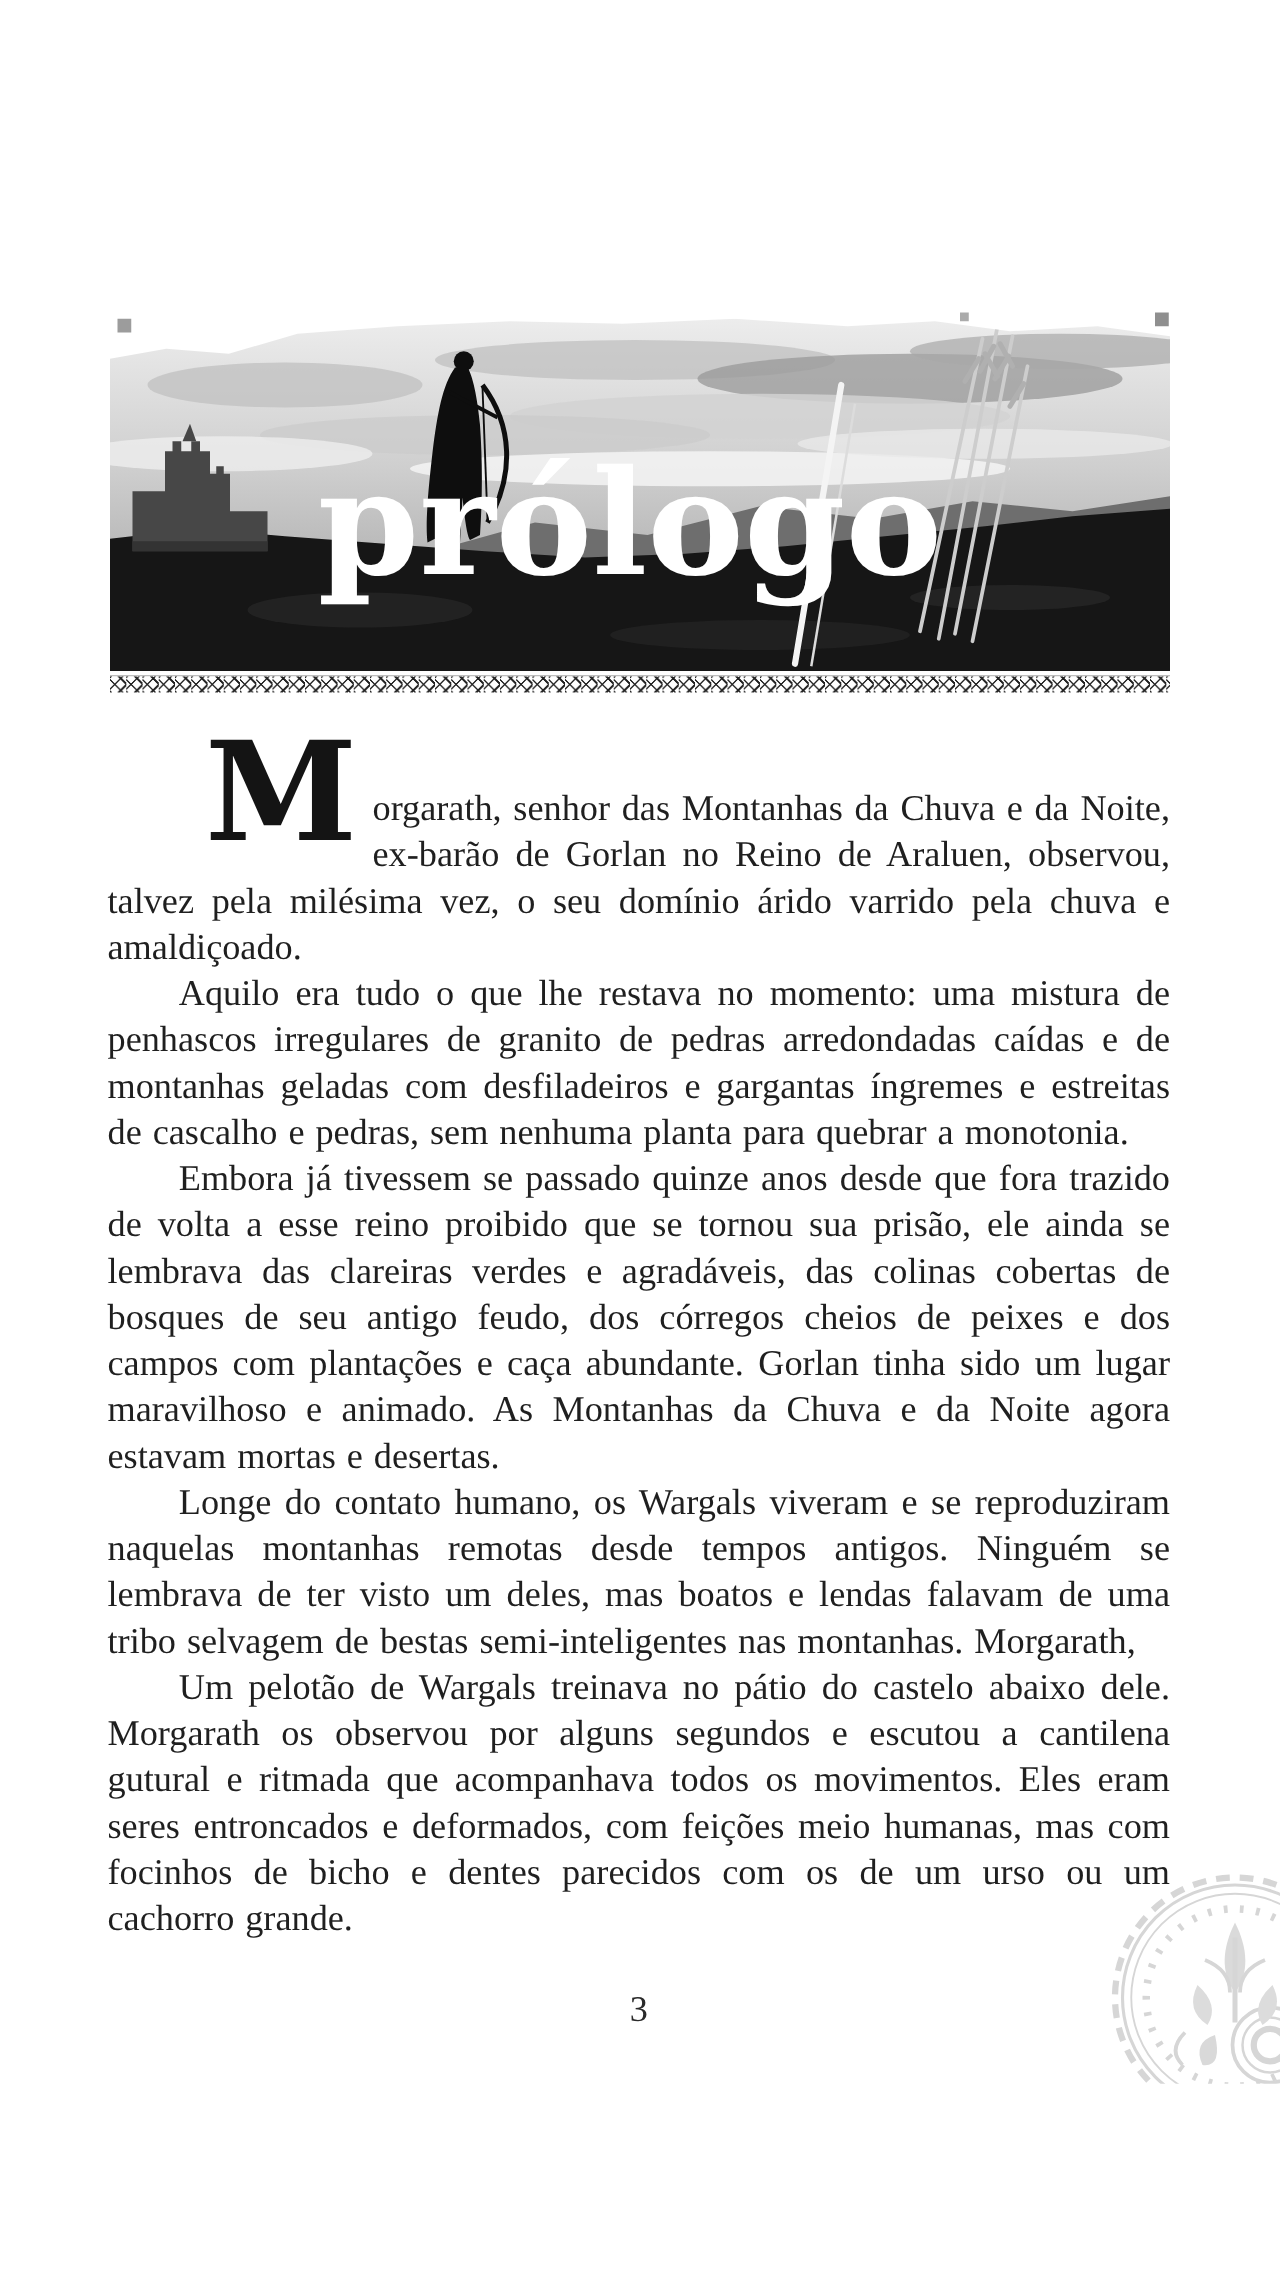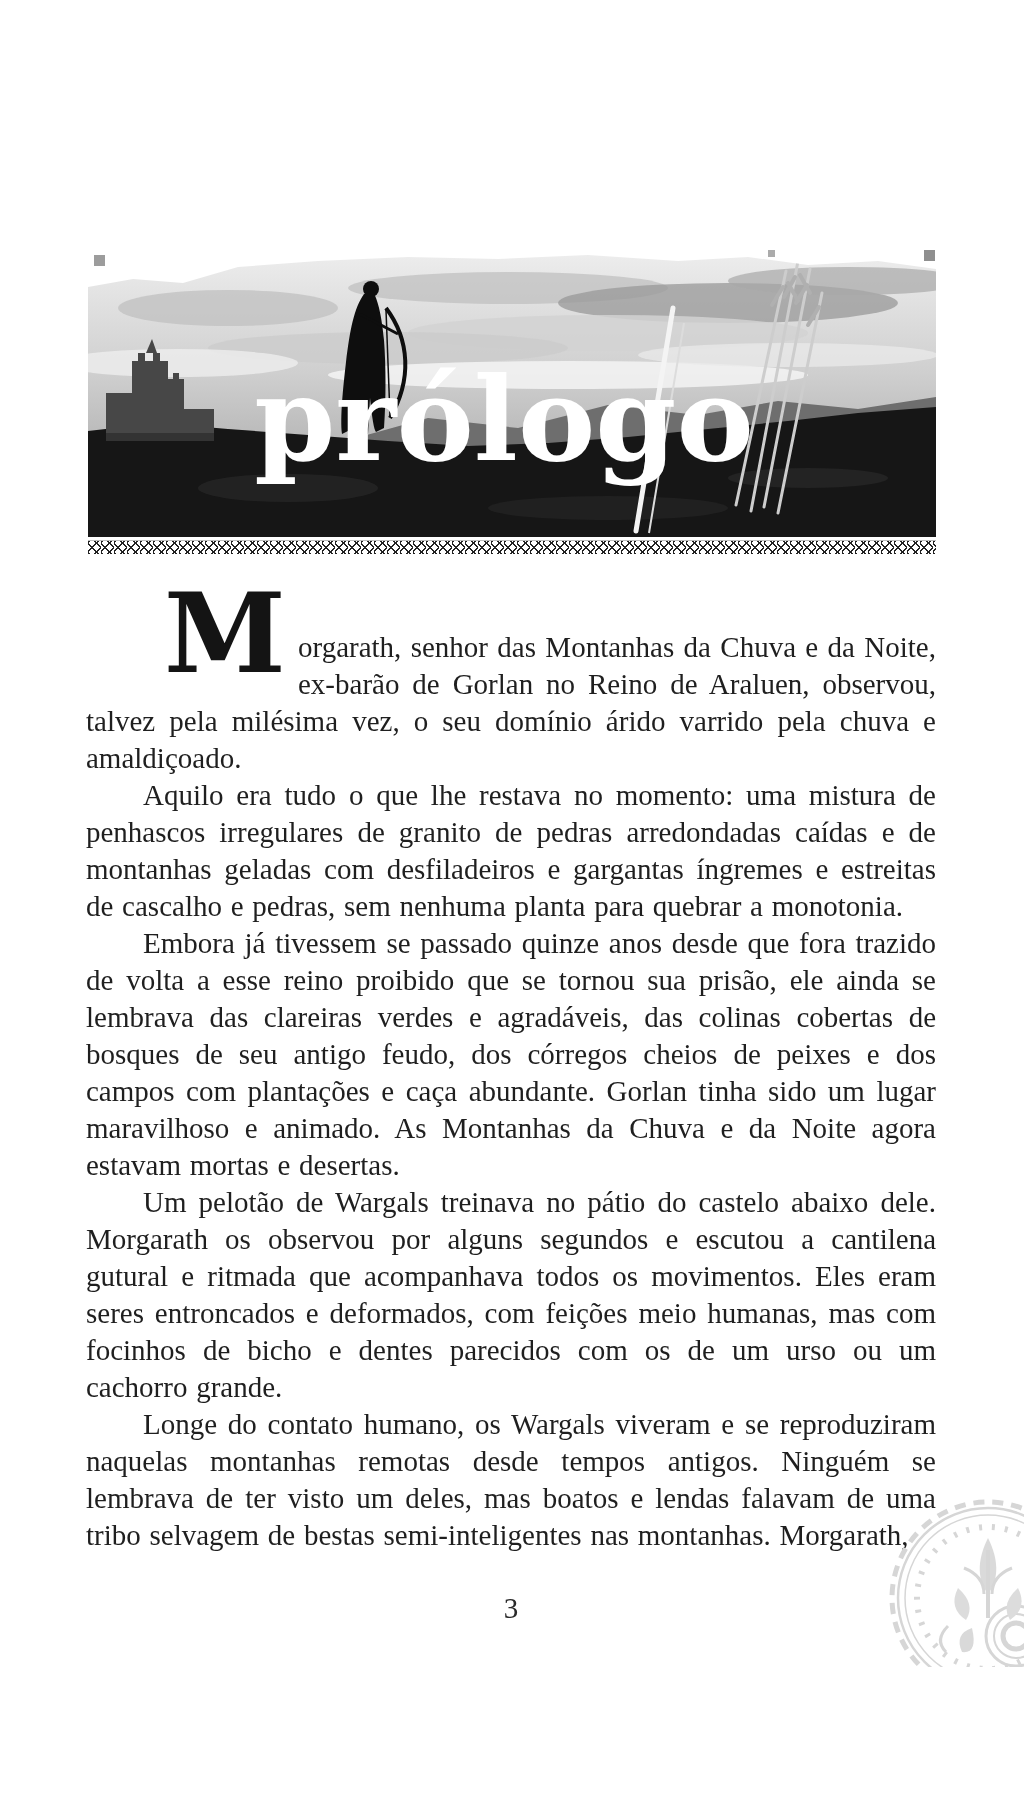--- a/index.html
+++ b/index.html
@@ -144,22 +144,22 @@
   <div class="diamond-border"></div>
 
   <div class="text-block">
     <p class="first">
       <span class="dropcap">
           <span class="glyph">M</span>
         </span><span>orgarath, senhor das Montanhas da Chuva e da Noite, ex-barão de Gorlan no Reino de Araluen, observou, talvez pela milésima vez, o seu domínio árido varrido pela chuva e amaldiçoado.</span>
     </p>
     <p>Aquilo era tudo o que lhe restava no momento: uma mistura de penhascos irregulares de granito de pedras arredondadas caídas e de montanhas geladas com desfiladeiros e gargantas íngremes e estreitas de cascalho e pedras, sem nenhuma planta para quebrar a monotonia.</p>
     <p>Embora já tivessem se passado quinze anos desde que fora trazido de volta a esse reino proibido que se tornou sua prisão, ele ainda se lembrava das clareiras verdes e agradáveis, das colinas cobertas de bosques de seu antigo feudo, dos córregos cheios de peixes e dos campos com plantações e caça abundante. Gorlan tinha sido um lugar maravilhoso e animado. As Montanhas da Chuva e da Noite agora estavam mortas e desertas.</p>
+    <p>Longe do contato humano, os Wargals viveram e se reproduziram naquelas montanhas remotas desde tempos antigos. Ninguém se lembrava de ter visto um deles, mas boatos e lendas falavam de uma tribo selvagem de bestas semi-inteligentes nas montanhas. Morgarath,</p>
     <p>Um pelotão de Wargals treinava no pátio do castelo abaixo dele. Morgarath os observou por alguns segundos e escutou a cantilena gutural e ritmada que acompanhava todos os movimentos. Eles eram seres entroncados e deformados, com feições meio humanas, mas com focinhos de bicho e dentes parecidos com os de um urso ou um cachorro grande.</p>
-    <p>Longe do contato humano, os Wargals viveram e se reproduziram naquelas montanhas remotas desde tempos antigos. Ninguém se lembrava de ter visto um deles, mas boatos e lendas falavam de uma tribo selvagem de bestas semi-inteligentes nas montanhas. Morgarath,</p>
   </div>
 
   <div class="page-number">3</div>
 
   <div class="medallion-wrap">
     <svg width="200" height="200" viewBox="0 0 200 200">
       <g stroke="#d6d6d6" fill="none">
         <circle cx="100" cy="100" r="96" stroke-width="5" stroke-dasharray="11 8"></circle>
         <circle cx="100" cy="100" r="90" stroke-width="2.5"></circle>
         <circle cx="100" cy="100" r="83" stroke-width="1.5"></circle>

